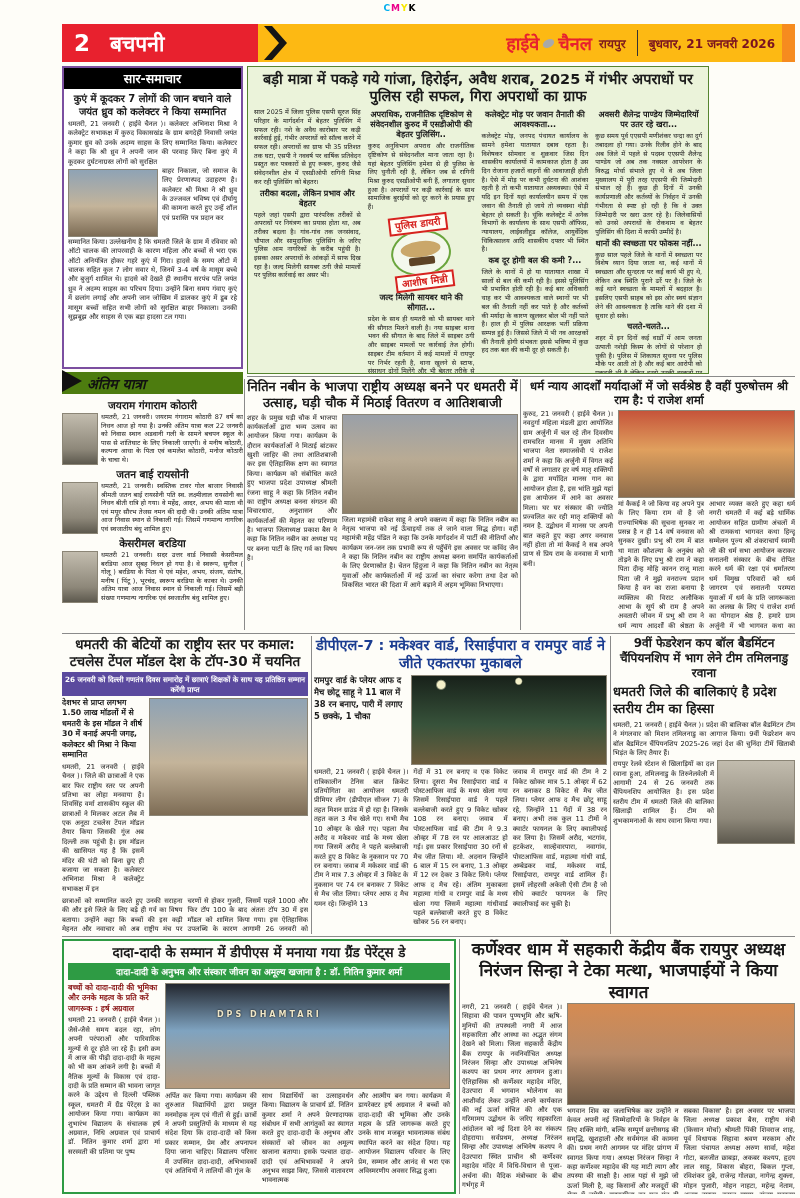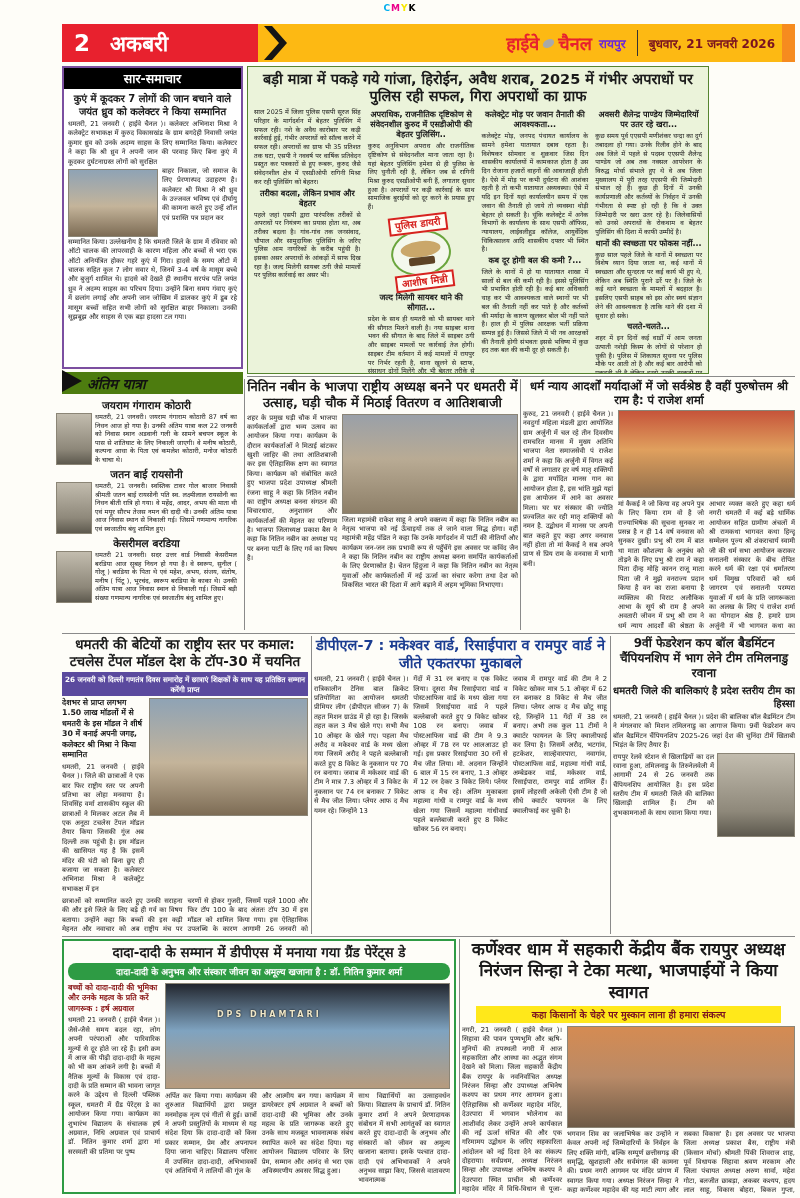--- a/index.html
+++ b/index.html
@@ -12,21 +12,21 @@
 
   
   .masthead { position:absolute; left:62px; top:24px; width:733px; height:38px; background:#fdb913; }
   .mast-red { position:absolute; left:0; top:0; width:196px; height:38px; background:#e8212e; color:#fff;
               display:flex; align-items:center; }
   .page-num { font-size:23px; font-weight:bold; margin:0 20px 0 12px; }
   .edition  { font-size:21px; font-weight:bold; }
   .chev { position:absolute; left:199px; top:0; }
   .mast-right { position:absolute; right:20px; top:0; height:38px; display:flex; align-items:center; gap:7px; }
   .brand { color:#e8212e; font-size:18px; font-weight:bold; display:flex; align-items:center; gap:3px; }
-  .city  { font-size:12px; font-weight:bold; color:#6d28d9; }
+  .city  { font-size:12px; font-weight:bold; color:#7f1d1d; }
   .mast-div { width:1px; height:26px; background:#333; margin:0 4px; }
   .mdate { font-size:12px; font-weight:bold; color:#7a1220; }
   .mast-orange { position:absolute; right:0; top:0; width:13px; height:38px; background:#f68b1f; }
 
   
   .body-txt { font-size:6.8px; line-height:1.38; text-align:justify; }
   .photo { background:#b9ab94; border:1px solid #8b8576; box-sizing:border-box; }
   .ph-crowd   { background:linear-gradient(180deg,#9aa0a8 0%,#b9ab94 45%,#8d7f68 100%); }
   .ph-indoor  { background:linear-gradient(180deg,#8fa3b5 0%,#c4b49a 55%,#7d6c55 100%); }
   .ph-night   { background:radial-gradient(circle at 15% 10%,#f4f0c9 0 2%,transparent 3%),
@@ -46,21 +46,21 @@
   .saar-title { background:#000000; color:#fff; font-size:12.5px; font-weight:bold; text-align:center; padding:2px 0; }
   .saar-head { font-size:10px; font-weight:bold; text-align:center; line-height:1.3; padding:3px 4px 2px; }
   .saar-body { padding:0 4px; }
   .saar-flow { padding:0 4px; overflow:hidden; }
   .saar-photo { float:left; width:90px; height:68px; margin:2px 4px 1px 0; }
 
   .antim-banner { position:absolute; left:62px; top:372px; width:181px; height:22px; background:#4d7c0f;
                   display:flex; align-items:center; gap:5px;font-style:italic; }
   .antim-label { font-size:14px; font-weight:bold; color:#111; }
 
-  .obits { position:absolute; left:56px; top:397px; width:181px; height:233px; overflow:hidden; }
+  .obits { position:absolute; left:62px; top:397px; width:181px; height:233px; overflow:hidden; }
   .obit-name { font-size:10.5px; font-weight:bold; text-align:center; margin:1px 0; }
   .obit-row { display:flex; gap:3px; margin-bottom:2px; }
   .obit-photo { width:36px; height:52px; flex:none; }
   .obit-text { flex:1; font-size:6.5px; line-height:1.32; text-align:justify; }
 
   
   .police-box { position:absolute; left:247px; top:66px; width:462px; height:308px; background:#ebf3da;
                 border:1.5px solid #56842f; box-sizing:border-box; padding:4px 6px; overflow:hidden; }
   .police-headline { font-size:14.5px; font-weight:bold; text-align:center; line-height:1.18; margin-bottom:3px; }
   .police-cols { display:flex; gap:7px; }
@@ -101,30 +101,30 @@
 
   .dpl { position:absolute; left:314px; top:636px; width:293px; height:298px; overflow:hidden; }
   .dpl .art-head { font-size:14.5px; color:#1b3d91; margin-bottom:3px; }
   .dpl-highlight { width:92px; flex:none; font-size:8.4px; font-weight:bold; line-height:1.4; }
   .dpl-photo { flex:1; height:90px; }
   .cols3 { display:flex; gap:5px; margin-top:3px; }
   .cols3 > div { flex:1; }
 
   .badminton { position:absolute; left:613px; top:636px; width:182px; height:298px; overflow:hidden; }
   .badminton .art-head { font-size:12px; }
-  .bad-sub { font-size:10px; font-weight:bold; text-align:right; line-height:1.3; margin:3px 0; }
+  .bad-sub { font-size:13px; font-weight:bold; text-align:left; line-height:1.3; margin:3px 0; }
   .bad-bottom { display:flex; gap:3px; margin-top:2px; }
   .bad-photo { width:78px; height:84px; flex:none; }
 
   
   .dps { position:absolute; left:62px; top:939px; width:394px; height:255px; border:2px solid #2e9b44;
          box-sizing:border-box; padding:3px 4px; overflow:hidden; }
   .dps .art-head { font-size:13.5px; }
   .dps-sub { background:#2e9b44; color:#fff; font-size:9px; font-weight:bold; text-align:center;
-             padding:2px 0; margin:2px 0 3px;border-radius:8px; }
+             padding:2px 0; margin:2px 0 3px; }
   .dps-left { width:92px; flex:none; }
   .dps-sidenote { color:#8b1a1a; font-weight:bold; font-size:7.8px; line-height:1.35; margin-bottom:2px; }
   .dps-photo { height:106px; position:relative; margin-bottom:2px; }
   .dps-caption { position:absolute; top:26px; left:18%; color:#efe7c8; font-size:8px; letter-spacing:3px;
                  font-weight:bold; text-shadow:0 0 2px #000; }
 
   .karn { position:absolute; left:462px; top:939px; width:333px; height:255px; overflow:hidden; }
   .karn .art-head { font-size:17px; }
   .karn-sub { background:#ffe81a; color:#7a1220; font-size:9.5px; font-weight:bold; text-align:center;
               padding:2px 0; margin:3px 14px; }
@@ -136,21 +136,21 @@
 
 <div class="page">
 
   <div class="cmyk">
     <span class="c">C</span><span class="m">M</span><span class="y">Y</span><span class="k">K</span>
   </div>
 
   <div class="masthead">
     <div class="mast-red">
       <span class="page-num">2</span>
-      <span class="edition">अकबरी</span>
+      <span class="edition">बचपनी</span>
     </div>
     <span class="chev">
       <svg width="26" height="38">
           <path d="M3,2 L18,19 L3,36 L11,36 L26,19 L11,2 Z" fill="#151515"></path>
         </svg>
     </span>
     <div class="mast-right">
       <span class="brand">
         <span>हाईवे</span>
         <span><svg width="13" height="13">
@@ -286,20 +286,24 @@
       <div class="photo ph-indoor betiyan-photo"></div>
     </div>
     <div class="cols2" style="margin-top:3px;">
       <div class="body-txt">छात्राओं को सम्मानित करते हुए उनकी सराहना की और इसे जिले के लिए बड़े ही गर्व का विषय बताया। उन्होंने कहा कि बच्चों की इस कड़ी मेहनत और नवाचार को अब राष्ट्रीय मंच पर पहचान मिली है, जो अन्य विद्यार्थियों के लिए भी प्रेरणा बनेगी। उल्लेखनीय है कि नीति आयोग द्वारा आयोजित स्कूल इनोवेशन मैराथन में देशभर से प्राप्त लगभग 1.50 लाख मॉडलों में से धमतरी के इस मॉडल ने शीर्ष 30 में अपनी जगह बनाने में कामयाबी हासिल की है। यह चयन प्रक्रिया तीन कठिन</div>
       <div class="body-txt">चरणों से होकर गुजरी, जिसमें पहले 1000 और फिर टॉप 100 के बाद अंततः टॉप 30 में इस मॉडल को शामिल किया गया। इस ऐतिहासिक उपलब्धि के कारण आगामी 26 जनवरी को दिल्ली के कर्तव्य पथ पर आयोजित होने वाले गणतंत्र दिवस समारोह में प्राचार्य बी. मैथ्यु और एटीएल प्रभारी डॉ. विजय लक्ष्मी सिंह को विशिष्ट अतिथि के रूप में आमंत्रित किया गया है। छात्राएं अपने शिक्षकों के साथ दिल्ली जाकर यह प्रतिष्ठित सम्मान प्राप्त करेंगी।</div>
     </div>
   </div>
 
   <div class="dpl">
     <div class="art-head">डीपीएल-7 : मकेश्वर वार्ड, रिसाईपारा व रामपुर वार्ड ने जीते एकतरफा मुकाबले</div>
+    <div class="split">
+      <div class="dpl-highlight">रामपुर वार्ड के प्लेयर आफ द मैच छोटू साहू ने 11 बाल में 38 रन बनाए, पारी में लगाए 5 छक्के, 1 चौका</div>
+      <div class="photo ph-night dpl-photo"></div>
+    </div>
     <div class="cols3">
       <div class="body-txt">धमतरी, 21 जनवरी ( हाईवे चैनल )। रात्रिकालीन टेनिस बाल क्रिकेट प्रतियोगिता का आयोजन धमतरी प्रीमियर लीग (डीपीएल सीजन 7) के तहत मिशन ग्राउंड में हो रहा है। जिसके तहत कल 3 मैच खेले गए। सभी मैच 10 ओव्हर के खेले गए। पहला मैच अरौद व मकेश्वर वार्ड के मध्य खेला गया जिसमें अरौद ने पहले बल्लेबाजी करते हुए 8 विकेट के नुकसान पर 70 रन बनाया। जवाब में मकेश्वर वार्ड की टीम ने मात्र 7.3 ओव्हर में 3 विकेट के नुकसान पर 74 रन बनाकर 7 विकेट से मैच जीत लिया। प्लेयर आफ द मैच यमन रहे। जिन्होंने 13</div>
       <div class="body-txt">गेंदों में 31 रन बनाए व एक विकेट लिया। दूसरा मैच रिसाईपारा वार्ड व पोस्टआफिस वार्ड के मध्य खेला गया जिसमें रिसाईपारा वार्ड ने पहले बल्लेबाजी करते हुए 9 विकेट खोकर 108 रन बनाए। जवाब में पोस्टआफिस वार्ड की टीम ने 9.3 ओव्हर में 78 रन पर आलआउट हो गई। इस प्रकार रिसाईपारा 30 रनों से मैच जीत लिया। मो. अदनान जिन्होंने 6 बाल में 15 रन बनाए, 1.3 ओव्हर में 12 रन देकर 3 विकेट लिये। प्लेयर आफ द मैच रहे। अंतिम मुकाबला महात्मा गांधी व रामपुर वार्ड के मध्य खेला गया जिसमें महात्मा गांधीवार्ड पहले बल्लेबाजी करते हुए 8 विकेट खोकर 56 रन बनाए।</div>
       <div class="body-txt">जवाब में रामपुर वार्ड की टीम ने 2 विकेट खोकर मात्र 5.1 ओव्हर में 62 रन बनाकर 8 विकेट से मैच जीत लिया। प्लेयर आफ द मैच छोटू साहू रहे, जिन्होंने 11 गेंदों में 38 रन बनाए। अभी तक कुल 11 टीमों ने क्वार्टर फायनल के लिए क्वालीफाई कर लिया है। जिसमें अरौद, भटगांव, हटकेशर, साल्हेवारपारा, नवागांव, पोस्टआफिस वार्ड, महात्मा गांधी वार्ड, अम्बेडकर वार्ड, मकेश्वर वार्ड, रिसाईपारा, रामपुर वार्ड शामिल हैं। इसमें लोहरसी अकेली ऐसी टीम है जो सीधे क्वार्टर फायनल के लिए क्वालीफाई कर चुकी है।</div>
     </div>
   </div>
 
   <div class="badminton">
     <div class="art-head">9वीं फेडरेशन कप बॉल बैडमिंटन चैंपियनशिप में भाग लेने टीम तमिलनाडु रवाना</div>
     <div class="bad-sub">धमतरी जिले की बालिकाएं है प्रदेश स्तरीय टीम का हिस्सा</div>
@@ -317,30 +321,29 @@
       <div class="dps-left">
         <div class="dps-sidenote">बच्चों को दादा-दादी की भूमिका और उनके महत्व के प्रति करें जागरूक : हर्ष अग्रवाल</div>
         <div class="body-txt">धमतरी 21 जनवरी ( हाईवे चैनल )। जैसे-जैसे समय बदल रहा, लोग अपनी परंपराओं और पारिवारिक मूल्यों से दूर होते जा रहे हैं। इसी क्रम में आज की पीढ़ी दादा-दादी के महत्व को भी कम आंकने लगी है। बच्चों में नैतिक मूल्यों के विकास एवं दादा-दादी के प्रति सम्मान की भावना जागृत करने के उद्देश्य से दिल्ली पब्लिक स्कूल, धमतरी में ग्रैंड पेरेंट्स डे का आयोजन किया गया। कार्यक्रम का शुभारंभ विद्यालय के संचालक हर्ष अग्रवाल, निधि अग्रवाल एवं प्राचार्य डॉ. नितिन कुमार शर्मा द्वारा मां सरस्वती की प्रतिमा पर पुष्प</div>
       </div>
       <div style="flex:1;">
         <div class="photo ph-stage dps-photo">
           <span class="dps-caption">DPS DHAMTARI</span>
         </div>
         <div class="cols3">
           <div class="body-txt">अर्पित कर किया गया। कार्यक्रम की शुरुआत विद्यार्थियों द्वारा प्रस्तुत मनमोहक नृत्य एवं गीतों से हुई। छात्रों ने अपनी प्रस्तुतियों के माध्यम से यह संदेश दिया कि दादा-दादी को किस प्रकार सम्मान, प्रेम और अपनापन दिया जाना चाहिए। विद्यालय परिसर में उपस्थित दादा-दादी, अभिभावकों एवं अतिथियों ने तालियों की गूंज के</div>
+          <div class="body-txt">साथ विद्यार्थियों का उत्साहवर्धन किया। विद्यालय के प्राचार्य डॉ. नितिन कुमार शर्मा ने अपने प्रेरणादायक संबोधन में सभी आगंतुकों का स्वागत करते हुए दादा-दादी के अनुभव और संस्कारों को जीवन का अमूल्य खजाना बताया। इसके पश्चात दादा-दादी एवं अभिभावकों ने अपने अनुभव साझा किए, जिससे वातावरण भावनात्मक</div>
           <div class="body-txt">और आत्मीय बन गया। कार्यक्रम में डायरेक्टर हर्ष अग्रवाल ने बच्चों को दादा-दादी की भूमिका और उनके महत्व के प्रति जागरूक करते हुए उनके साथ मजबूत भावनात्मक संबंध स्थापित करने का संदेश दिया। यह आयोजन विद्यालय परिवार के लिए प्रेम, सम्मान और आनंद से भरा एक अविस्मरणीय अवसर सिद्ध हुआ।</div>
-          <div class="body-txt">साथ विद्यार्थियों का उत्साहवर्धन किया। विद्यालय के प्राचार्य डॉ. नितिन कुमार शर्मा ने अपने प्रेरणादायक संबोधन में सभी आगंतुकों का स्वागत करते हुए दादा-दादी के अनुभव और संस्कारों को जीवन का अमूल्य खजाना बताया। इसके पश्चात दादा-दादी एवं अभिभावकों ने अपने अनुभव साझा किए, जिससे वातावरण भावनात्मक</div>
         </div>
       </div>
     </div>
   </div>
 
   <div class="karn">
     <div class="art-head">कर्णेश्वर धाम में सहकारी केंद्रीय बैंक रायपुर अध्यक्ष निरंजन सिन्हा ने टेका मत्था, भाजपाईयों ने किया स्वागत</div>
-    <div class="karn-sub">कहा किसानों के चेहरे पर मुस्कान लाना ही हमारा संकल्प</div>
     <div class="split">
       <div class="karn-left body-txt">नगरी, 21 जनवरी ( हाईवे चैनल )। सिहावा की पावन पुण्यभूमि और ऋषि-मुनियों की तपस्थली नगरी में आज सहकारिता और आस्था का अद्भुत संगम देखने को मिला। जिला सहकारी केंद्रीय बैंक रायपुर के नवनिर्वाचित अध्यक्ष निरंजन सिन्हा और उपाध्यक्ष अभिनेष कश्यप का प्रथम नगर आगमन हुआ। ऐतिहासिक श्री कर्णेश्वर महादेव मंदिर, देउरपारा में भगवान भोलेनाथ का आशीर्वाद लेकर उन्होंने अपने कार्यकाल की नई ऊर्जा संचित की और एक गरिमामय उद्बोधन के जरिए सहकारिता आंदोलन को नई दिशा देने का संकल्प दोहराया। सर्वप्रथम, अध्यक्ष निरंजन सिन्हा और उपाध्यक्ष अभिनेष कश्यप ने देउरपारा स्थित प्राचीन श्री कर्णेश्वर महादेव मंदिर में विधि-विधान से पूजा-अर्चना की। वैदिक मंत्रोच्चार के बीच गर्भगृह में</div>
       <div style="flex:1;">
         <div class="photo ph-group karn-photo"></div>
         <div class="cols2">
           <div class="body-txt">भगवान शिव का जलाभिषेक कर उन्होंने न केवल अपनी नई जिम्मेदारियों के निर्वहन के लिए शक्ति मांगी, बल्कि सम्पूर्ण छत्तीसगढ़ की समृद्धि, खुशहाली और सर्वमंगल की कामना की। प्रथम नगरी आगमन पर मंदिर प्रांगण में स्वागत किया गया। अध्यक्ष निरंजन सिन्हा ने कहा कर्णेश्वर महादेव की यह माटी त्याग और तपस्या की साक्षी है। आज यहां से मुझे जो ऊर्जा मिली है, वह किसानों और मजदूरों की सेवा में लगेगी। सहकारिता का मूल मंत्र ही 'सबका साथ और</div>
           <div class="body-txt">सबका विकास' है। इस अवसर पर भाजपा जिला अध्यक्ष प्रकाश बैस, राष्ट्रीय मंत्री (किसान मोर्चा) श्रीमती पिंकी शिवराज शाह, पूर्व विधायक सिहावा श्रवण मरकाम और जिला पंचायत अध्यक्ष अरुण सार्वा, महेश गोटा, बलजीत छाबड़ा, अकबर कश्यप, हृदय लाल साहू, विकास बोहरा, बिकल गुप्ता, रविशंकर दुबे, राजेन्द्र गोलछा, नागेन्द्र शुक्ला, मोहन पुजारी, मोहन नाहटा, महेन्द्र नेताम, अजय नाहटा, कमल खग्गा, संजय मरकाम आदि उपस्थित रहे।</div>
         </div>
       </div>
     </div>

